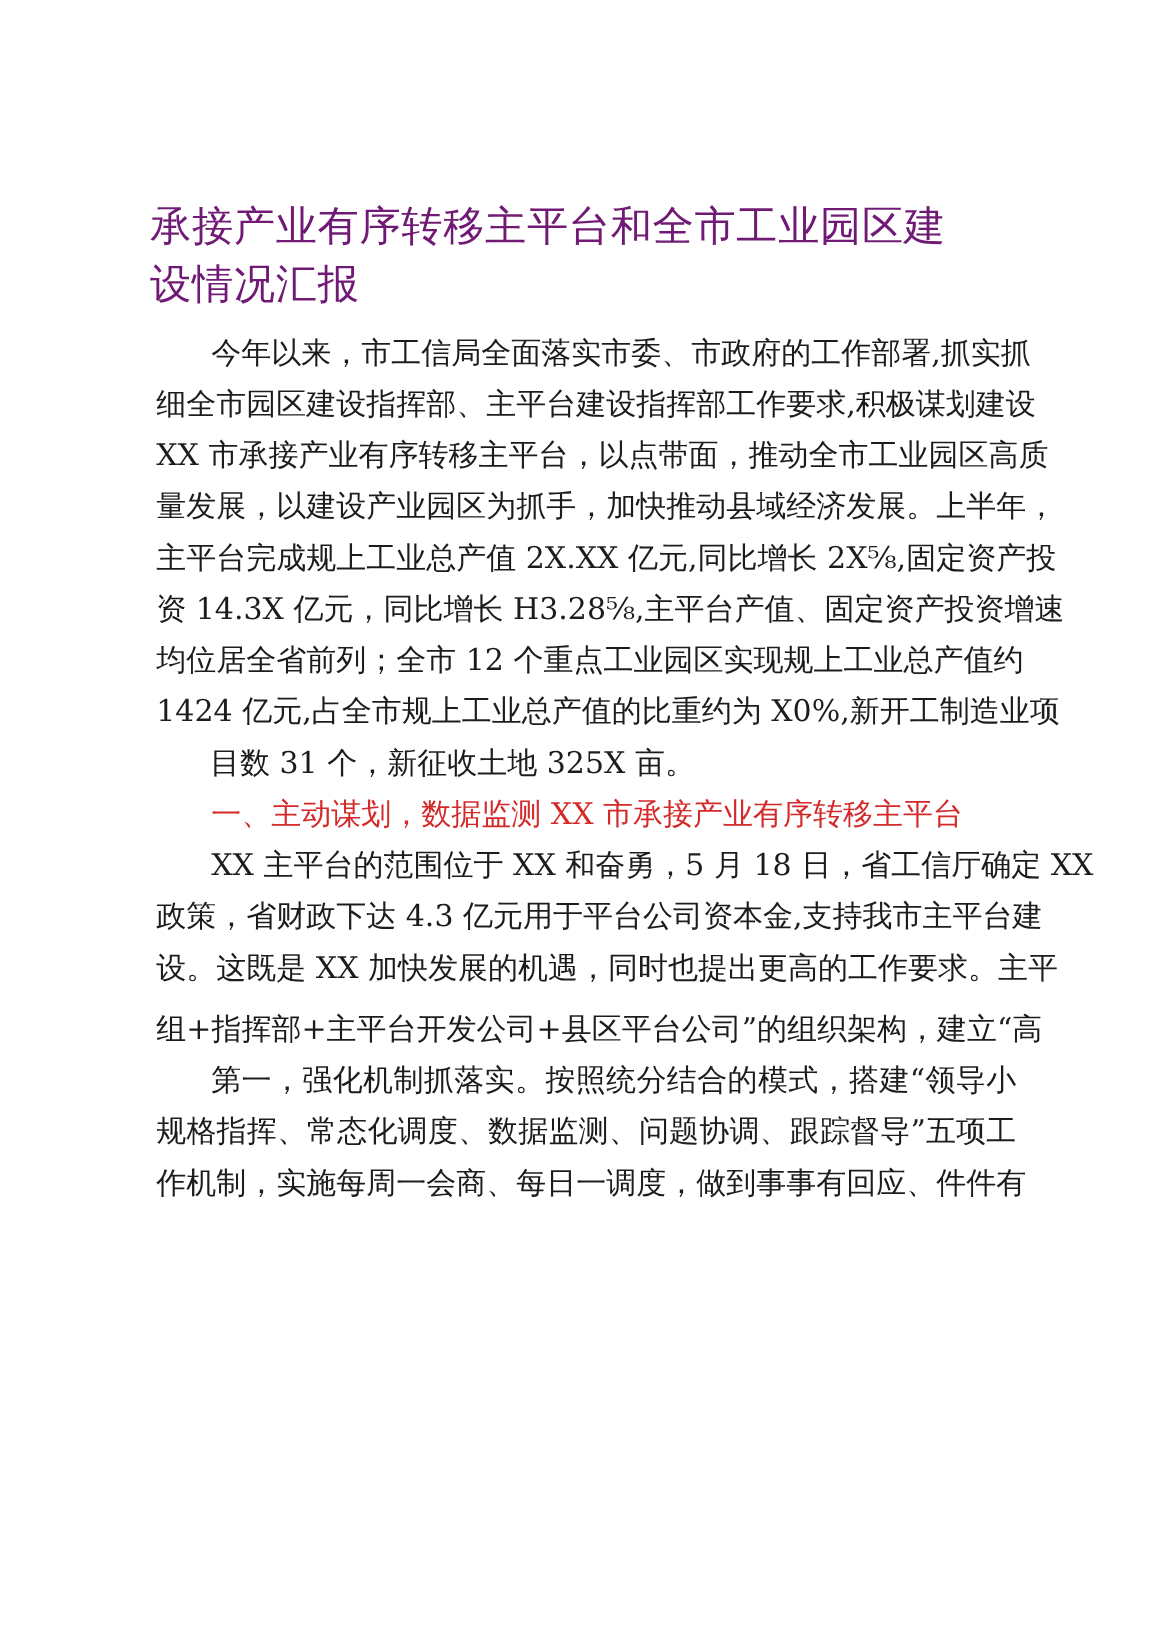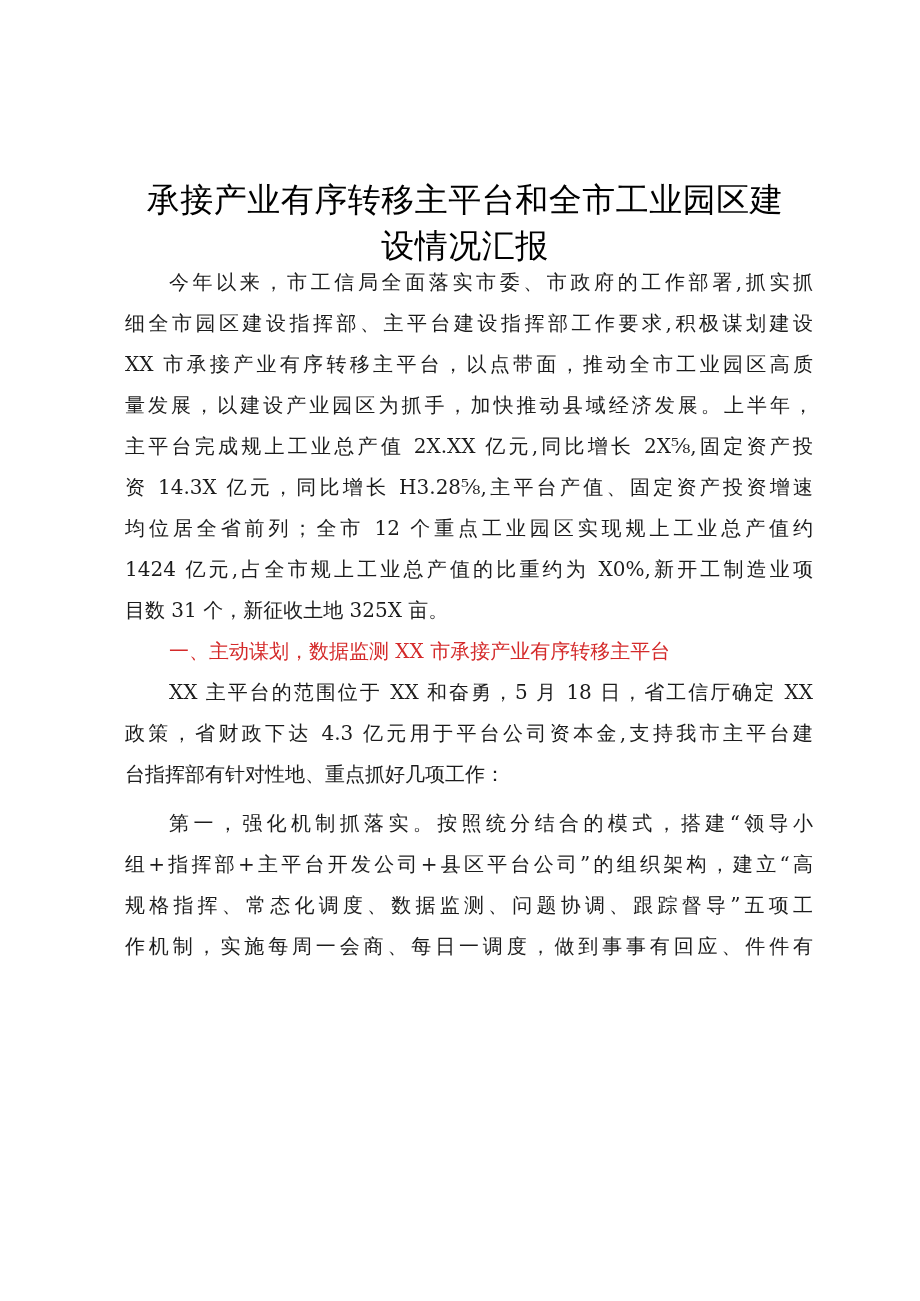--- a/index.html
+++ b/index.html
@@ -21,51 +21,51 @@
       top: 0;
       width: 920px;
       height: 1301px;
       background: #ffffff;
     }
     .title {
       position: absolute;
       left: 120px;
       width: 690px;
       top: 158px;
-      text-align: center;
+      text-align: left;
       font-family: "DejaVu Sans", "Liberation Sans", sans-serif;
       font-size: 33px;
       line-height: 46px;
-      color: #000000;
+      color: #701a75;
       letter-spacing: 0.5px;
-      margin-top: 19px;
     }
     .title .tline {
       display: block;
       white-space: nowrap;
     }
     .body {
       position: absolute;
       left: 125px;
       width: 688px;
       top: 262px;
     }
     .line {
       display: block;
       height: 41px;
       line-height: 41px;
-      font-size: 20px;
+      font-size: 24px;
       white-space: nowrap;
       text-align: justify;
       text-align-last: justify;
       letter-spacing: 0px;
       color: #1c1c1c;
     }
     .line.last {
       text-align-last: left;
+      margin-left: 43px;
     }
     .line.indent {
       padding-left: 44px;
     }
     .heading {
       color: #d42a2a;
       padding-left: 44px;
       text-align-last: left;
     }
     .gap-top {
@@ -96,24 +96,24 @@
       <span class="line last">目数 31 个，新征收土地 325X 亩。</span>
     </div>
 
     <div>
       <span class="line heading">一、主动谋划，数据监测 XX 市承接产业有序转移主平台</span>
     </div>
 
     <div>
       <span class="line indent">XX 主平台的范围位于 XX 和奋勇，5 月 18 日，省工信厅确定 XX</span>
       <span class="line">政策，省财政下达 4.3 亿元用于平台公司资本金,支持我市主平台建</span>
-      <span class="line last">台指挥部有针对性地、重点抓好几项工作：</span>
+      <span class="line">设。这既是 XX 加快发展的机遇，同时也提出更高的工作要求。主平</span>
     </div>
 
     <div class="gap-top">
+      <span class="line">组+指挥部+主平台开发公司+县区平台公司”的组织架构，建立“高</span>
       <span class="line indent">第一，强化机制抓落实。按照统分结合的模式，搭建“领导小</span>
-      <span class="line">组+指挥部+主平台开发公司+县区平台公司”的组织架构，建立“高</span>
       <span class="line">规格指挥、常态化调度、数据监测、问题协调、跟踪督导”五项工</span>
       <span class="line">作机制，实施每周一会商、每日一调度，做到事事有回应、件件有</span>
     </div>
 
   </div>
 </div>
 
 </body></html>

